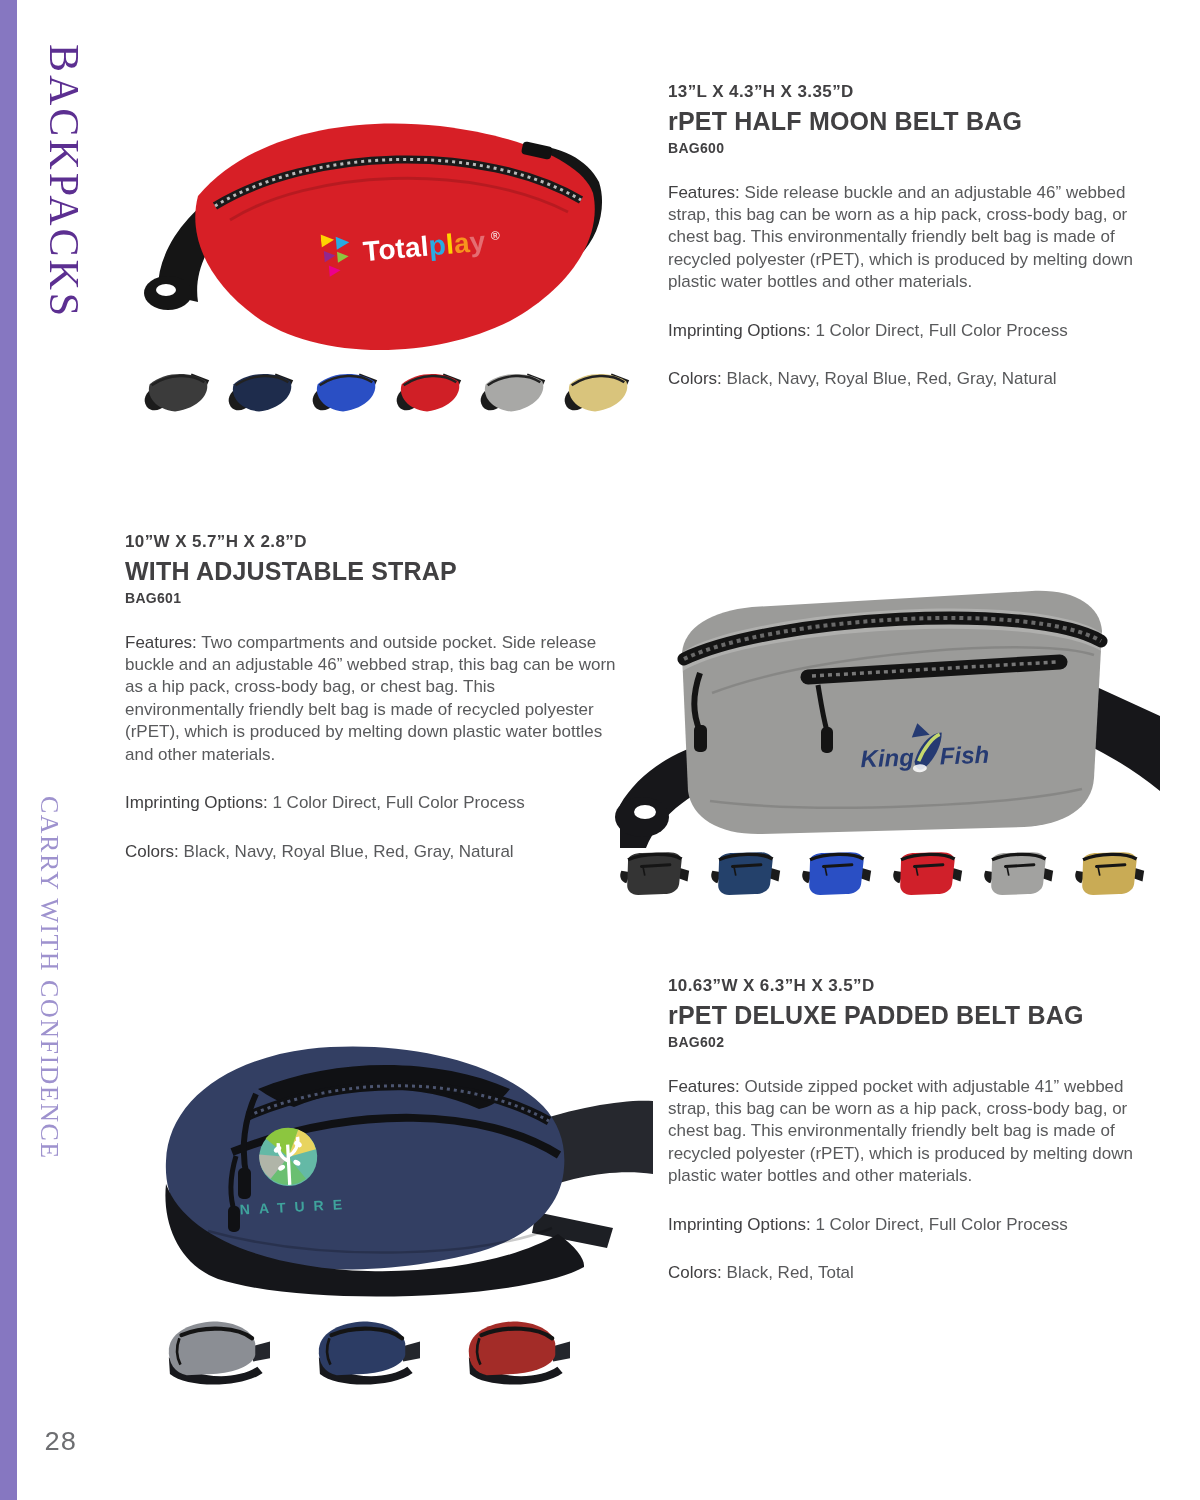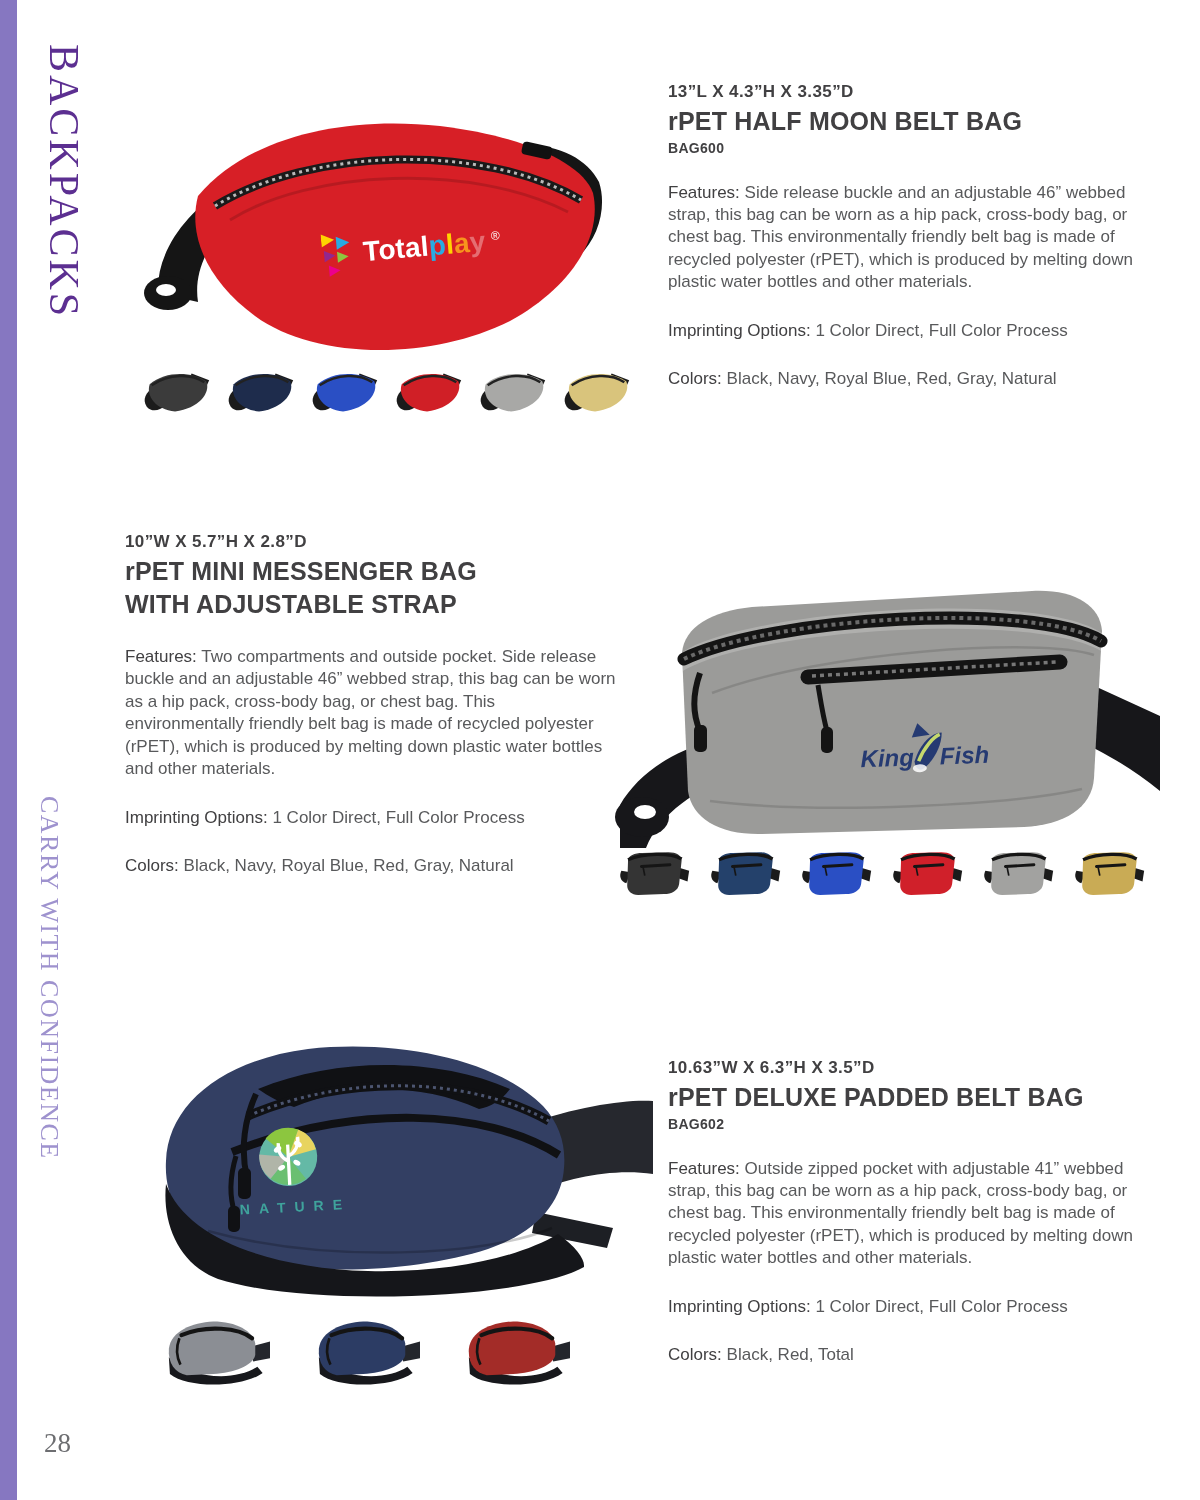--- a/index.html
+++ b/index.html
@@ -12,27 +12,27 @@
   
   .accent-bar { position:absolute; left:0; top:0; width:17px; height:1500px; background:#8677c1; }
   .v-text {
     position:absolute; transform-origin:0 0; transform:rotate(90deg);
     white-space:nowrap; font-family:"Liberation Serif", serif;
   }
   .v-category { left:88px; top:44px; font-size:42px; letter-spacing:3px; color:#5c2f91; }
   .v-tagline  { left:64px; top:796px; font-size:26px; letter-spacing:1.5px; color:#9e92ce; }
   .page-number {
     position:absolute; left:44px; top:1428px; font-size:27px; color:#6d6e71;
-    font-family:Liberation Serif, serif;
+    font-family:Liberation Mono, monospace;
   }
   
   .info { position:absolute; }
   .p1-info { left:668px; top:82px;  width:478px; }
   .p2-info { left:125px; top:532px; width:492px; }
-  .p3-info { left:668px; top:1058px; width:478px; }
+  .p3-info { left:668px; top:976px; width:478px; }
   .dims  { font-size:17px; font-weight:700; color:#414042; letter-spacing:.4px; }
   .title { font-size:25px; font-weight:700; color:#414042; line-height:1.3; letter-spacing:.2px; margin-top:3px; }
   .title span { display:block; }
   .title span:empty { display:none; }
   .sku   { font-size:14px; font-weight:700; color:#414042; margin-top:2px; letter-spacing:.3px; }
   .para  { font-size:17px; color:#58595b; line-height:1.32; margin-top:26px; }
   .para b { color:#414042; font-weight:400;margin-top:28px; }
   
   .image { position:absolute; }
   .image > svg.bag { width:100%; height:100%; display:block; }
@@ -158,23 +158,23 @@
       <p class="para"><b>Features:</b> <span>Side release buckle and an adjustable 46” webbed strap, this bag can be worn as a hip pack, cross-body bag, or chest bag. This environmentally friendly belt bag is made of recycled polyester (rPET), which is produced by melting down plastic water bottles and other materials.</span></p>
       <p class="para"><b>Imprinting Options:</b> <span>1 Color Direct, Full Color Process</span></p>
       <p class="para"><b>Colors:</b> <span>Black, Navy, Royal Blue, Red, Gray, Natural</span></p>
     </div>
   </section>
 
   <section>
     <div class="info p2-info">
       <div class="dims">10”W X 5.7”H X 2.8”D</div>
       <h2 class="title">
-          <span>rPET MINI MESSENGER BAG</span>
           <span>WITH ADJUSTABLE STRAP</span>
         </h2>
+      <div class="sku">BAG601</div>
       <p class="para"><b>Features:</b> <span>Two compartments and outside pocket. Side release buckle and an adjustable 46” webbed strap, this bag can be worn as a hip pack, cross-body bag, or chest bag. This environmentally friendly belt bag is made of recycled polyester (rPET), which is produced by melting down plastic water bottles and other materials.</span></p>
       <p class="para"><b>Imprinting Options:</b> <span>1 Color Direct, Full Color Process</span></p>
       <p class="para"><b>Colors:</b> <span>Black, Navy, Royal Blue, Red, Gray, Natural</span></p>
     </div>
 
     <div class="image p2-image" style="color: rgb(155, 155, 153);">
       <svg class="bag" viewBox="0 0 548 297">
         <path d="M100,188 C60,198 25,222 8,252 L8,295 L34,295 C48,260 86,234 122,226 Z" fill="#17171a"></path>
         <ellipse cx="30" cy="264" rx="27" ry="20" fill="#17171a"></ellipse>
         <ellipse cx="33" cy="259" rx="11" ry="7" fill="#ffffff"></ellipse>

